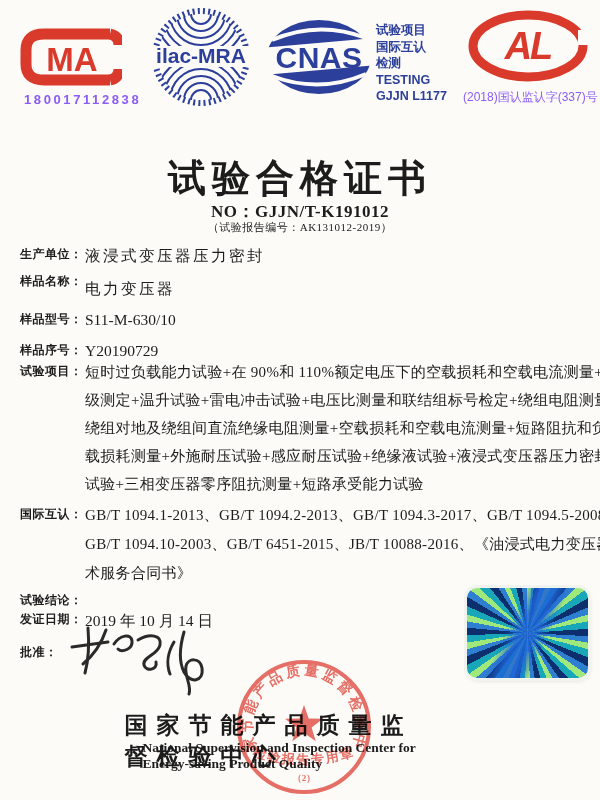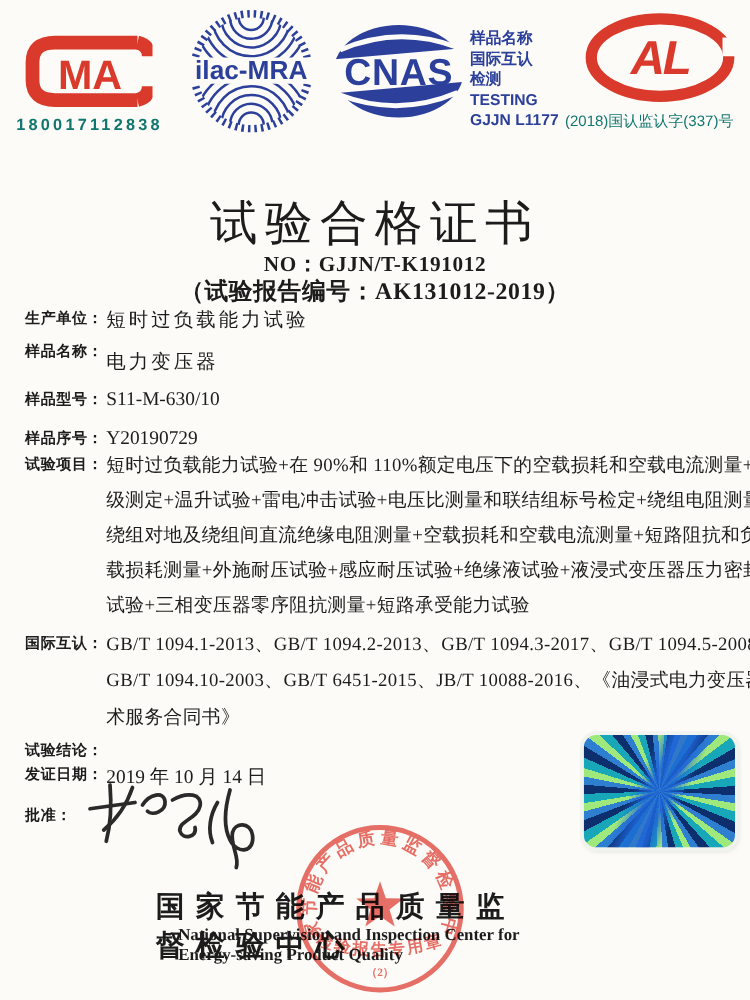--- a/index.html
+++ b/index.html
@@ -1,32 +1,32 @@
 <!DOCTYPE html>
 <html><head>
 <meta charset="utf-8">
 <style>
   html,body{margin:0;padding:0;background:#e8e8e8;}
   #page{position:relative;width:600px;height:800px;background:#fcfbf7;overflow:hidden;
         font-family:"Liberation Serif","DejaVu Serif",serif;color:#1c1c1c;}
   .abs{position:absolute;}
   .sans{font-family:"Liberation Sans","DejaVu Sans",sans-serif;}
-  .red{color:#0f766e;}
+  .red{color:#8b5cf6;margin-left:11px;}
   .blue{color:#2b3f9b;}
   .center{left:50%;transform:translateX(-50%);white-space:nowrap;}
 
   
   .cma-number{left:13px;top:92px;font-size:13px;font-weight:bold;letter-spacing:2.6px;white-space:nowrap;}
   .cnas-lines{left:376px;top:22px;font-size:12.5px;line-height:16.5px;font-weight:bold;white-space:nowrap;}
   .cal-reg{left:452px;top:89px;font-size:12px;font-weight:normal;white-space:nowrap;}
 
   
-  .doc-title{top:153px;font-size:38px;font-weight:normal;letter-spacing:6px;}
+  .doc-title{top:153px;font-size:38px;font-weight:bold;letter-spacing:6px;}
   .cert-no{top:200px;font-size:17px;font-weight:bold;letter-spacing:.5px;}
-  .report-no{top:220px;font-size:19px;font-weight:bold;letter-spacing:.5px;}
+  .report-no{top:220px;font-size:11px;font-weight:normal;letter-spacing:.5px;}
 
   
   .flabel{left:20px;font-size:12px;font-weight:bold;white-space:nowrap;letter-spacing:.5px;}
   .fvalue{left:85px;font-size:15.5px;white-space:nowrap;}
   .cjk-sp{letter-spacing:2.5px;}
   .pline{left:85px;font-size:15px;white-space:nowrap;letter-spacing:.3px;}
 
   
   .stamp{left:228px;top:655px;mix-blend-mode:multiply;opacity:.85;}
   .hologram{left:467px;top:588px;width:121px;height:90px;border-radius:10px;
@@ -81,40 +81,40 @@
   <svg class="abs" style="left:266px;top:18px" width="106" height="78" viewBox="0 0 106 78">
     <ellipse cx="53" cy="39" rx="52" ry="37" fill="#2b3f9b"></ellipse>
     <path d="M6 22 Q53 2 100 20" fill="none" stroke="#fcfbf7" stroke-width="4"></path>
     <path d="M6 58 Q53 76 100 56" fill="none" stroke="#fcfbf7" stroke-width="4"></path>
     <g transform="rotate(-5 53 39)">
         <rect x="-10" y="25" width="126" height="27" fill="#fcfbf7"></rect>
       </g>
     <text x="53" y="50" text-anchor="middle" font-family="Liberation Sans, DejaVu Sans, sans-serif" font-size="30" font-weight="bold" fill="#2b3f9b" letter-spacing="0.5">CNAS</text>
   </svg>
   <div class="abs sans blue cnas-lines">
-    <div>样品名称</div>
+    <div>试验项目</div>
     <div>国际互认</div>
     <div>检测</div>
     <div>TESTING</div>
     <div>GJJN L1177</div>
   </div>
 
   <svg class="abs" style="left:466px;top:10px" width="124" height="72" viewBox="0 0 124 72">
     <ellipse cx="62" cy="36" rx="55" ry="31" fill="none" stroke="#d93a2b" stroke-width="9"></ellipse>
     <rect x="112" y="20" width="14" height="15" fill="#fcfbf7"></rect>
     <text x="62" y="49" text-anchor="middle" font-family="Liberation Sans, DejaVu Sans, sans-serif" font-size="38" font-weight="bold" font-style="italic" fill="#d93a2b" letter-spacing="-2">AL</text>
   </svg>
   <div class="abs sans red cal-reg">(2018)国认监认字(337)号</div>
 
   <div class="abs center doc-title">试验合格证书</div>
   <div class="abs center cert-no">NO：GJJN/T-K191012</div>
   <div class="abs center report-no">（试验报告编号：AK131012-2019）</div>
 
   <div class="abs flabel" style="top:246px">生产单位：</div>
-  <div class="abs fvalue cjk-sp" style="top:246px">短时过负载能力试验</div>
+  <div class="abs fvalue cjk-sp" style="top:246px">液浸式变压器压力密封</div>
 
   <div class="abs flabel" style="top:273px">样品名称：</div>
   <div class="abs fvalue cjk-sp" style="top:279px">电力变压器</div>
 
   <div class="abs flabel" style="top:311px">样品型号：</div>
   <div class="abs fvalue" style="top:311px">S11-M-630/10</div>
 
   <div class="abs flabel" style="top:342px">样品序号：</div>
   <div class="abs fvalue" style="top:342px">Y20190729</div>
 

